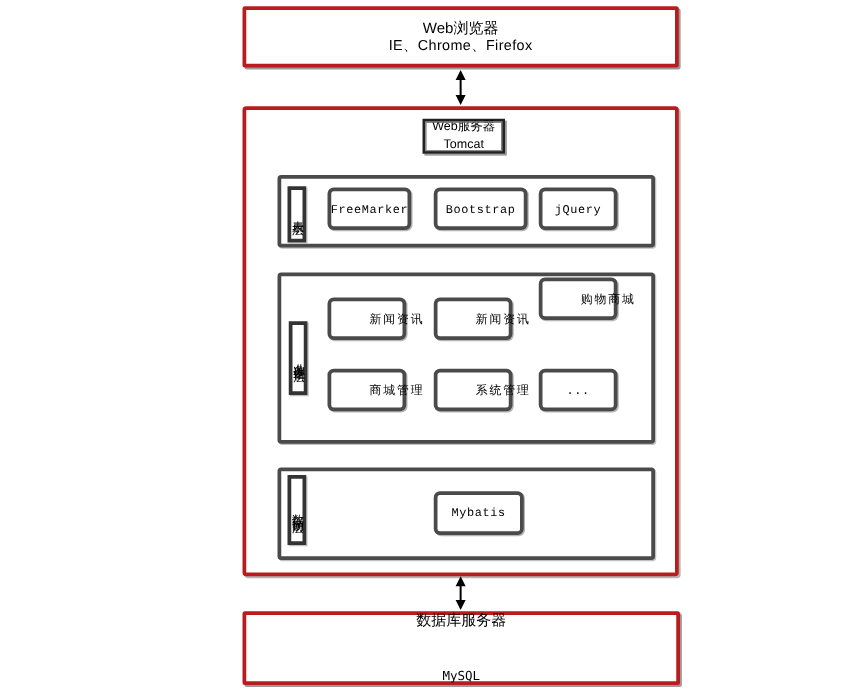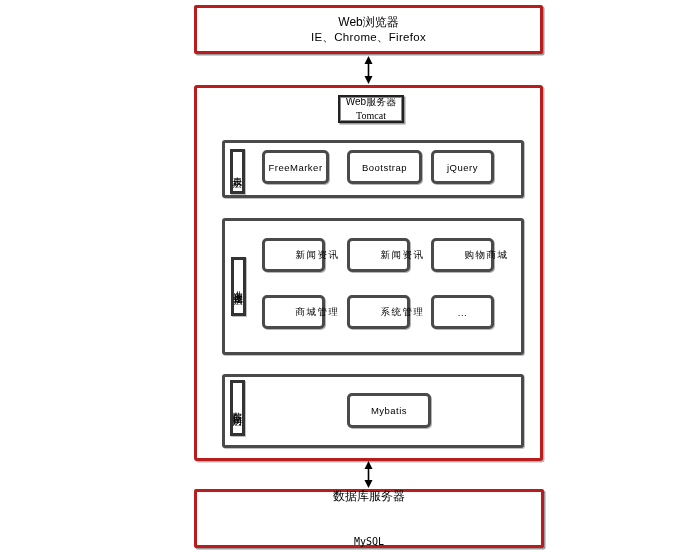--- a/index.html
+++ b/index.html
@@ -37,21 +37,21 @@
   .section {
     border-radius: 3px;
     border-color: #4a4a4a;
     display: block;
     box-shadow: 1px 1px 0 0 #c0c0c0;
   }
   .tech {
     border-radius: 5px;
     border-color: #4a4a4a;
     box-shadow: 1px 1px 0 0 #b5b5b5;
-    font-family: Liberation Sans, sans-serif;
+    font-family: Liberation Mono, monospace;
     font-size: 9.5px;
     letter-spacing: 0.5px;
     white-space: nowrap;
   }
   .cjkbox {
     border-radius: 5px;
     border-color: #4a4a4a;
     box-shadow: 1px 1px 0 0 #b5b5b5;
     font-size: 9.5px;
     letter-spacing: 1.5px;
@@ -70,21 +70,21 @@
     line-height: 1;
     letter-spacing: 1.5px;
   }
   .dbl {
     border-color: #222;
     outline: 1px solid #8a8a8a;
     outline-offset: -3px;
     font-size: 10px;
     line-height: 1.45;
   }
-  .dbl .mono { font-family: Liberation Serif, serif; }
+  .dbl .mono { font-family: Liberation Sans, sans-serif; }
   .title-line { font-size: 12px; line-height: 1.35; }
   .sub-line   { font-size: 11.5px; line-height: 1.35; letter-spacing: 0.3px; }
   .sub-mono   {
     font-family: "DejaVu Sans Mono", "Liberation Mono", monospace;
     font-size: 10px; line-height: 1.5;
   }
   .arrow { position: absolute; }
 
   
   .browser-box { left: 194px; top: 5px;   width: 349px; height: 49px; }
@@ -95,28 +95,28 @@
   .sec-pres    { left: 222px; top: 140px; width: 302px; height: 58px; }
   .lbl-pres    { left: 230px; top: 149px; width: 15px;  height: 45px; }
   .b-freemarker{ left: 262px; top: 150px; width: 67px;  height: 34px; }
   .b-bootstrap { left: 347px; top: 150px; width: 75px;  height: 34px; }
   .b-jquery    { left: 431px; top: 150px; width: 63px;  height: 34px; }
 
   .sec-biz     { left: 222px; top: 218px; width: 302px; height: 137px; }
   .lbl-biz     { left: 231px; top: 257px; width: 15px;  height: 59px; }
   .b-news      { left: 262px; top: 238px; width: 63px;  height: 34px; }
   .b-notice    { left: 347px; top: 238px; width: 63px;  height: 34px; }
-  .b-shop      { left: 431px; top: 238px; width: 63px;  height: 34px; }
+  .b-shop      { left: 431px; top: 222px; width: 63px;  height: 34px; }
   .b-mall      { left: 262px; top: 295px; width: 63px;  height: 34px; }
   .b-sys       { left: 347px; top: 295px; width: 63px;  height: 34px; }
   .b-more      { left: 431px; top: 295px; width: 63px;  height: 34px; }
 
   .sec-dao     { left: 222px; top: 374px; width: 302px; height: 74px; }
   .lbl-dao     { left: 230px; top: 380px; width: 15px;  height: 56px; }
-  .b-mybatis   { left: 347px; top: 393px; width: 84px;  height: 35px; justify-content: center; }
+  .b-mybatis   { left: 347px; top: 393px; width: 72px;  height: 35px; justify-content: center; }
 
   .arrow-bottom{ left: 362px; top: 461px; }
   .db-box      { left: 194px; top: 489px; width: 350px; height: 59px; gap: 29px; }
 </style>
 </head>
 <body>
 
 <div class="canvas">
 
   <div class="box outer browser-box">

